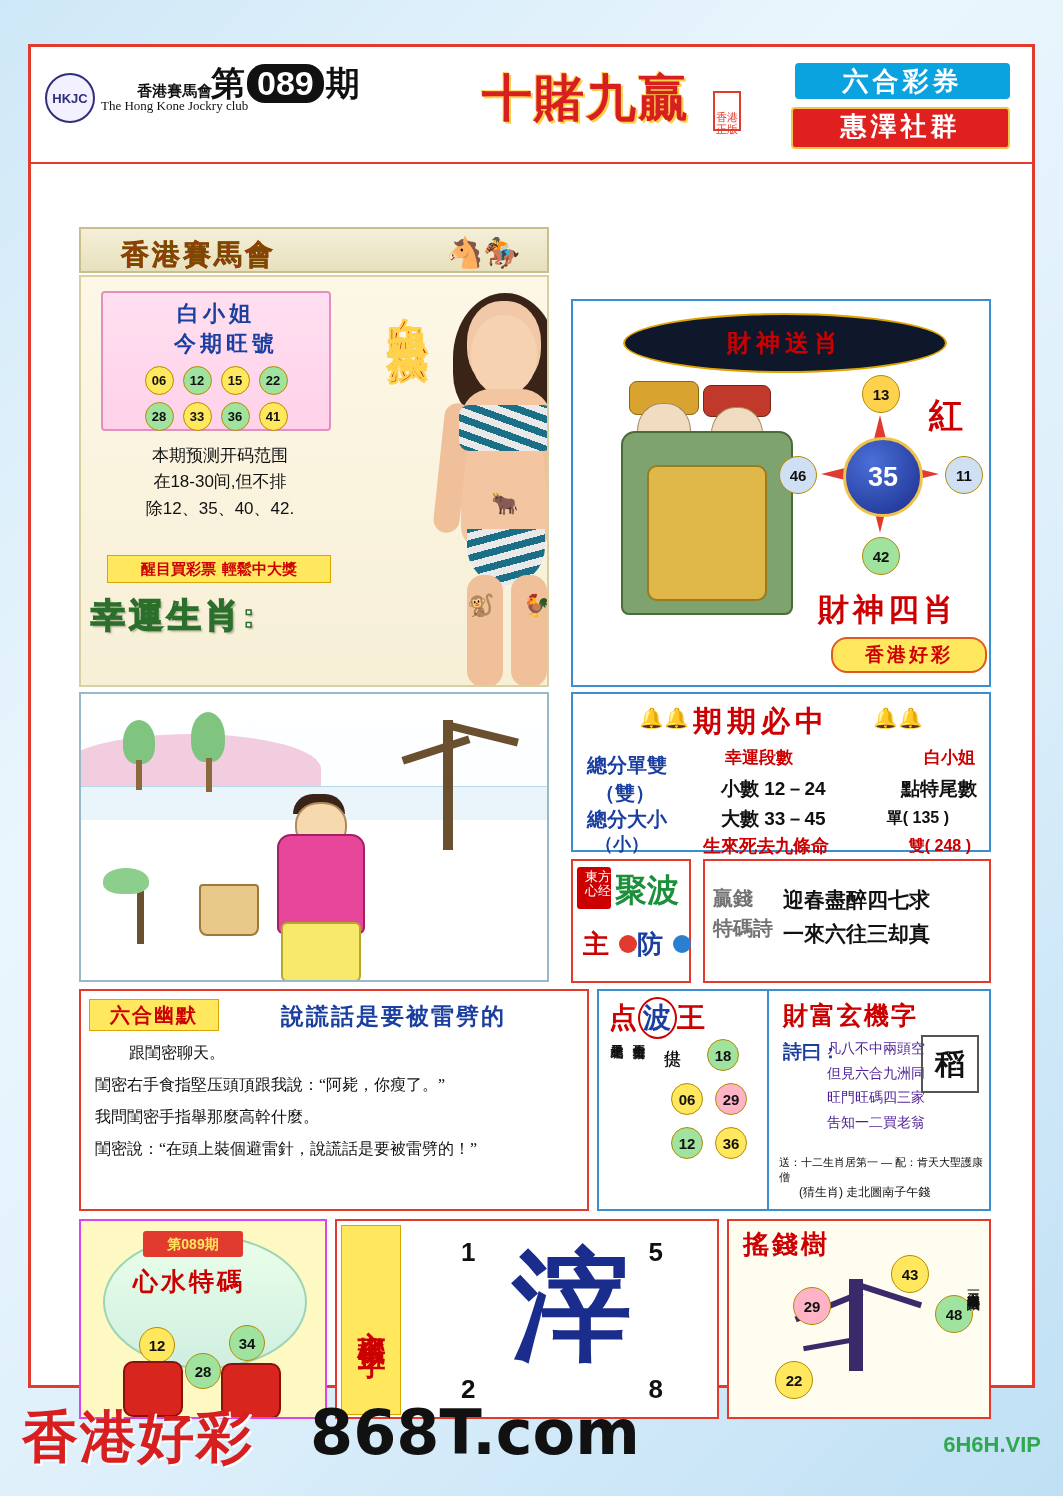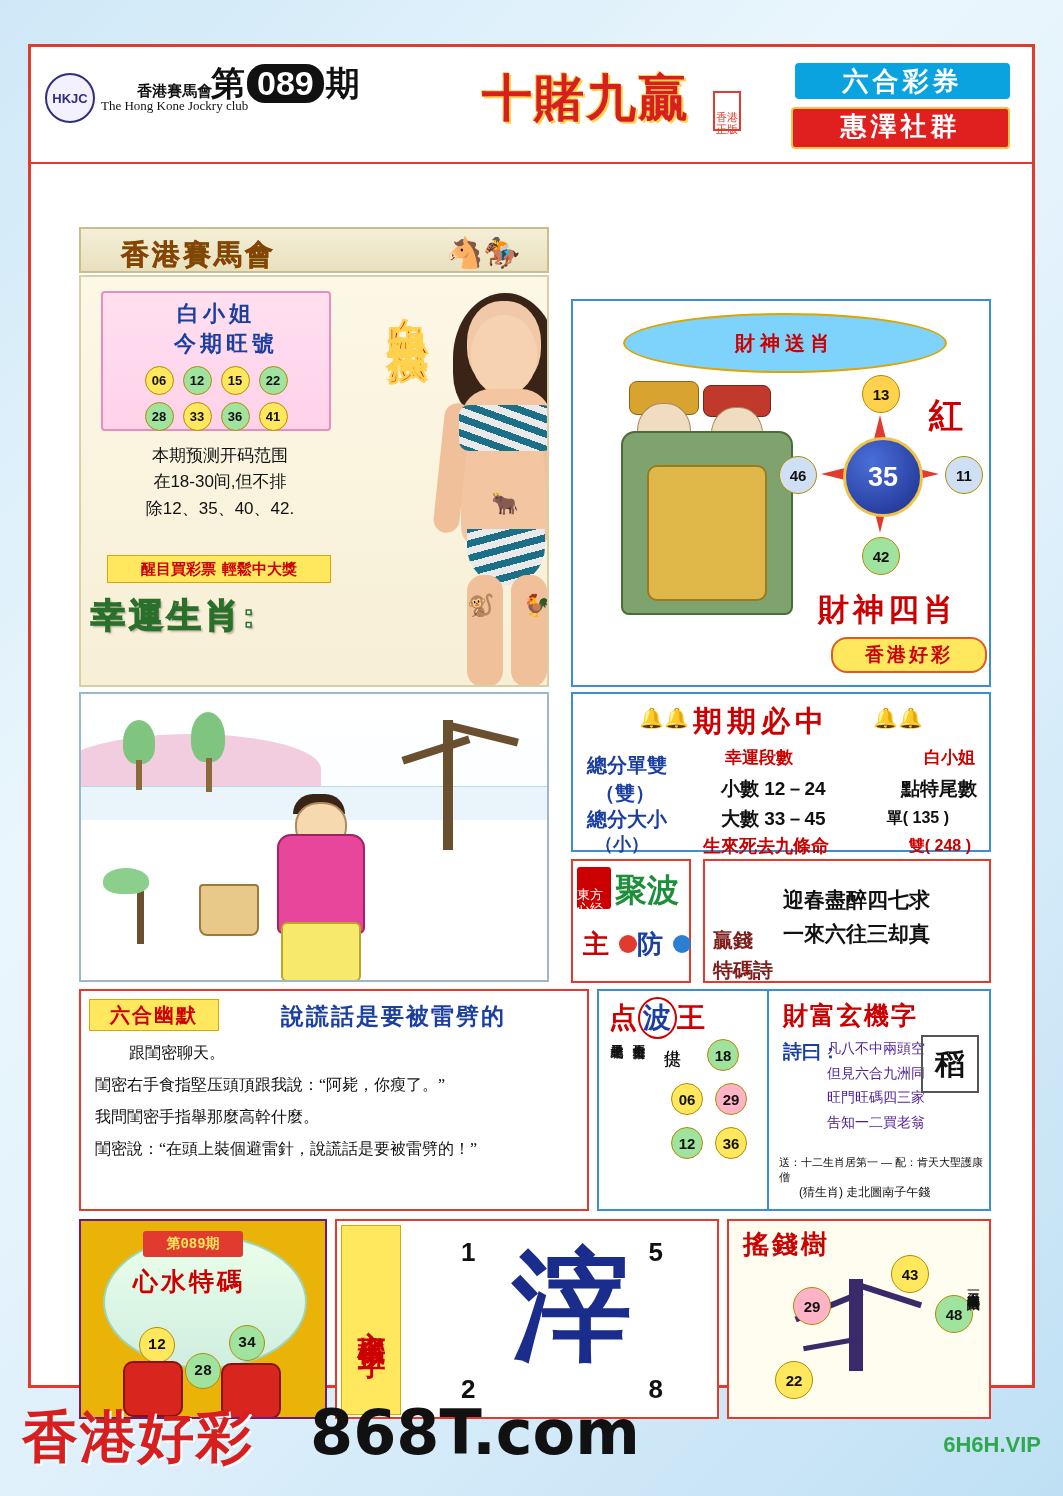--- a/index.html
+++ b/index.html
@@ -69,22 +69,22 @@
     background:repeating-linear-gradient(-15deg,#1b6f86 0 7px,#e9e9e9 7px 14px);}
   .girl .legL{position:absolute;left:46px;top:282px;width:36px;height:112px;background:#f0c09a;border-radius:16px;}
   .girl .legR{position:absolute;left:90px;top:282px;width:36px;height:112px;background:#f0c09a;border-radius:16px;}
   .girl .armL{position:absolute;left:18px;top:110px;width:26px;height:130px;background:#f0c09a;border-radius:14px;transform:rotate(6deg);}
   .girl .armR{position:absolute;left:124px;top:110px;width:26px;height:140px;background:#f0c09a;border-radius:14px;transform:rotate(-6deg);}
   .tat{position:absolute;font-size:22px;}
   
   .god-box{position:absolute;left:540px;top:252px;width:420px;height:388px;background:#fff;
     border:2px solid #3a8fd0;box-sizing:border-box;}
   .god-title{position:absolute;left:50px;top:12px;width:320px;height:56px;border:2px solid #e0a400;border-radius:50%;
-    background:#7dd3fc;display:flex;align-items:center;justify-content:center;
-    font-size:20px;font-weight:bold;color:#c00;letter-spacing:5px;}
+    background:#0f172a;display:flex;align-items:center;justify-content:center;
+    font-size:24px;font-weight:bold;color:#c00;letter-spacing:5px;}
   .god-figure{position:absolute;left:30px;top:72px;width:205px;height:250px;}
   .god-figure .robe{position:absolute;left:18px;top:58px;width:168px;height:180px;background:#7fa36e;
     border:2px solid #4b6b3c;border-radius:14px 14px 8px 8px;}
   .god-figure .robe2{position:absolute;left:44px;top:92px;width:116px;height:132px;background:#e0b84a;
     border:2px solid #9c7a1e;border-radius:10px;}
   .god-figure .headA{position:absolute;left:34px;top:30px;width:52px;height:58px;background:#f0dcc0;border-radius:46%;border:1px solid #a58a64;}
   .god-figure .headB{position:absolute;left:108px;top:34px;width:50px;height:56px;background:#f0dcc0;border-radius:46%;border:1px solid #a58a64;}
   .god-figure .hatA{position:absolute;left:26px;top:8px;width:68px;height:32px;background:#d8a32e;border:1px solid #8a6512;border-radius:8px;}
   .god-figure .hatB{position:absolute;left:100px;top:12px;width:66px;height:30px;background:#c0392b;border:1px solid #7a2318;border-radius:8px;}
   .compass{position:absolute;right:14px;top:78px;width:190px;height:190px;}
@@ -120,29 +120,29 @@
   .must .ttl{position:absolute;left:120px;top:8px;font-size:29px;font-weight:bold;color:#c00;letter-spacing:5px;}
   .must .bell{position:absolute;top:12px;font-size:20px;color:#e0a400;}
   .must .row{position:absolute;font-size:20px;color:#1b3fa0;font-weight:bold;}
   .must .rowr{position:absolute;font-size:19px;color:#111;font-weight:bold;}
   .must .small{font-size:16px;}
   .must .red{color:#c00;}
   
   .jubo{position:absolute;left:540px;top:812px;width:120px;height:124px;background:#fff;
     border:2px solid #e23b2e;box-sizing:border-box;}
   .jubo .tagl{position:absolute;left:4px;top:6px;width:34px;height:42px;background:#c00;color:#fff;
-    font-size:13px;line-height:1.05;text-align:left;padding-top:21px;box-sizing:border-box;border-radius:3px;}
+    font-size:13px;line-height:1.05;text-align:right;padding-top:3px;box-sizing:border-box;border-radius:3px;}
   .jubo .big{position:absolute;left:42px;top:8px;font-size:32px;font-weight:bold;color:#1b8f3a;}
   .jubo .br{position:absolute;left:10px;top:66px;font-size:26px;font-weight:bold;color:#c00;}
   .jubo .bb{position:absolute;left:64px;top:66px;font-size:26px;font-weight:bold;color:#1b3fa0;}
   .jubo .dotr{position:absolute;left:46px;top:74px;width:18px;height:18px;border-radius:50%;background:#e03b2e;}
   .jubo .dotb{position:absolute;left:100px;top:74px;width:18px;height:18px;border-radius:50%;background:#2a7fd0;}
   .poem{position:absolute;left:672px;top:812px;width:288px;height:124px;background:#fff;
     border:2px solid #e23b2e;box-sizing:border-box;}
-  .poem .lbl{position:absolute;left:8px;top:22px;font-size:20px;font-weight:bold;color:#7f1d1d;line-height:1.5;margin-top:42px;}
+  .poem .lbl{position:absolute;left:8px;top:22px;font-size:20px;font-weight:bold;color:#737373;line-height:1.5;}
   .poem .txt{position:absolute;left:78px;top:22px;font-size:21px;color:#111;font-weight:bold;line-height:1.6;}
   
   .humor{position:absolute;left:48px;top:942px;width:510px;height:222px;background:#fff;
     border:2px solid #e23b2e;box-sizing:border-box;}
   .humor .tag{position:absolute;left:8px;top:8px;width:128px;height:30px;background:#ffe75e;border:1px solid #d8a700;
     display:flex;align-items:center;justify-content:center;font-size:20px;font-weight:bold;color:#c00;letter-spacing:2px;}
   .humor .sub{position:absolute;left:200px;top:10px;font-size:23px;color:#1b3fa0;font-weight:bold;letter-spacing:2px;}
   .humor .body{position:absolute;left:14px;top:46px;width:486px;font-size:16px;line-height:2.0;color:#111;
     font-family:"Liberation Serif",serif;}
   .humor .indent{padding-left:34px;}
@@ -160,22 +160,22 @@
     border:2px solid #3a8fd0;box-sizing:border-box;}
   .cf .ttl{position:absolute;left:14px;top:8px;font-size:25px;font-weight:bold;color:#c00;letter-spacing:2px;}
   .cf .shi{position:absolute;left:14px;top:48px;font-size:19px;color:#1b3fa0;font-weight:bold;}
   .cf .poembox{position:absolute;left:58px;top:46px;font-size:14px;color:#4c1d95;line-height:1.75;
     font-family:"Liberation Serif",serif;}
   .cf .bigchar{position:absolute;right:10px;top:44px;width:54px;height:54px;border:2px solid #555;
     display:flex;align-items:center;justify-content:center;font-size:30px;font-weight:bold;color:#111;}
   .cf .note{position:absolute;left:10px;bottom:24px;font-size:11px;color:#111;}
   .cf .note2{position:absolute;left:30px;bottom:8px;font-size:12px;color:#111;}
   
-  .xinshui{position:absolute;left:48px;top:1172px;width:248px;height:200px;background:#eab308;
-    border:2px solid #701a75;box-sizing:border-box;overflow:hidden;font-family:Liberation Mono, monospace;}
+  .xinshui{position:absolute;left:48px;top:1172px;width:248px;height:200px;background:#fef9c3;
+    border:2px solid #d946ef;box-sizing:border-box;overflow:hidden;}
   .xinshui .oval{position:absolute;left:22px;top:14px;width:200px;height:130px;border-radius:50%;
     background:linear-gradient(#eaffea,#cfeee0);border:2px solid #9ed4b4;}
   .xinshui .ribbon{position:absolute;left:62px;top:10px;width:100px;height:26px;background:#e03b2e;
     color:#ffe75e;font-size:14px;font-weight:bold;text-align:center;line-height:26px;border-radius:3px;}
   .xinshui .t{position:absolute;left:52px;top:44px;font-size:25px;font-weight:bold;color:#c00;letter-spacing:3px;}
   .xinshui .hand{position:absolute;width:56px;height:52px;background:#d8261e;border-radius:10px;border:2px solid #8a120c;}
   .xuanji{position:absolute;left:304px;top:1172px;width:384px;height:200px;background:#fff;
     border:2px solid #e23b2e;box-sizing:border-box;}
   .xuanji .side{position:absolute;left:4px;top:4px;width:58px;height:188px;background:#ffe75e;border:1px solid #d8a700;
     display:flex;align-items:center;justify-content:center;font-size:28px;font-weight:bold;color:#c00;

